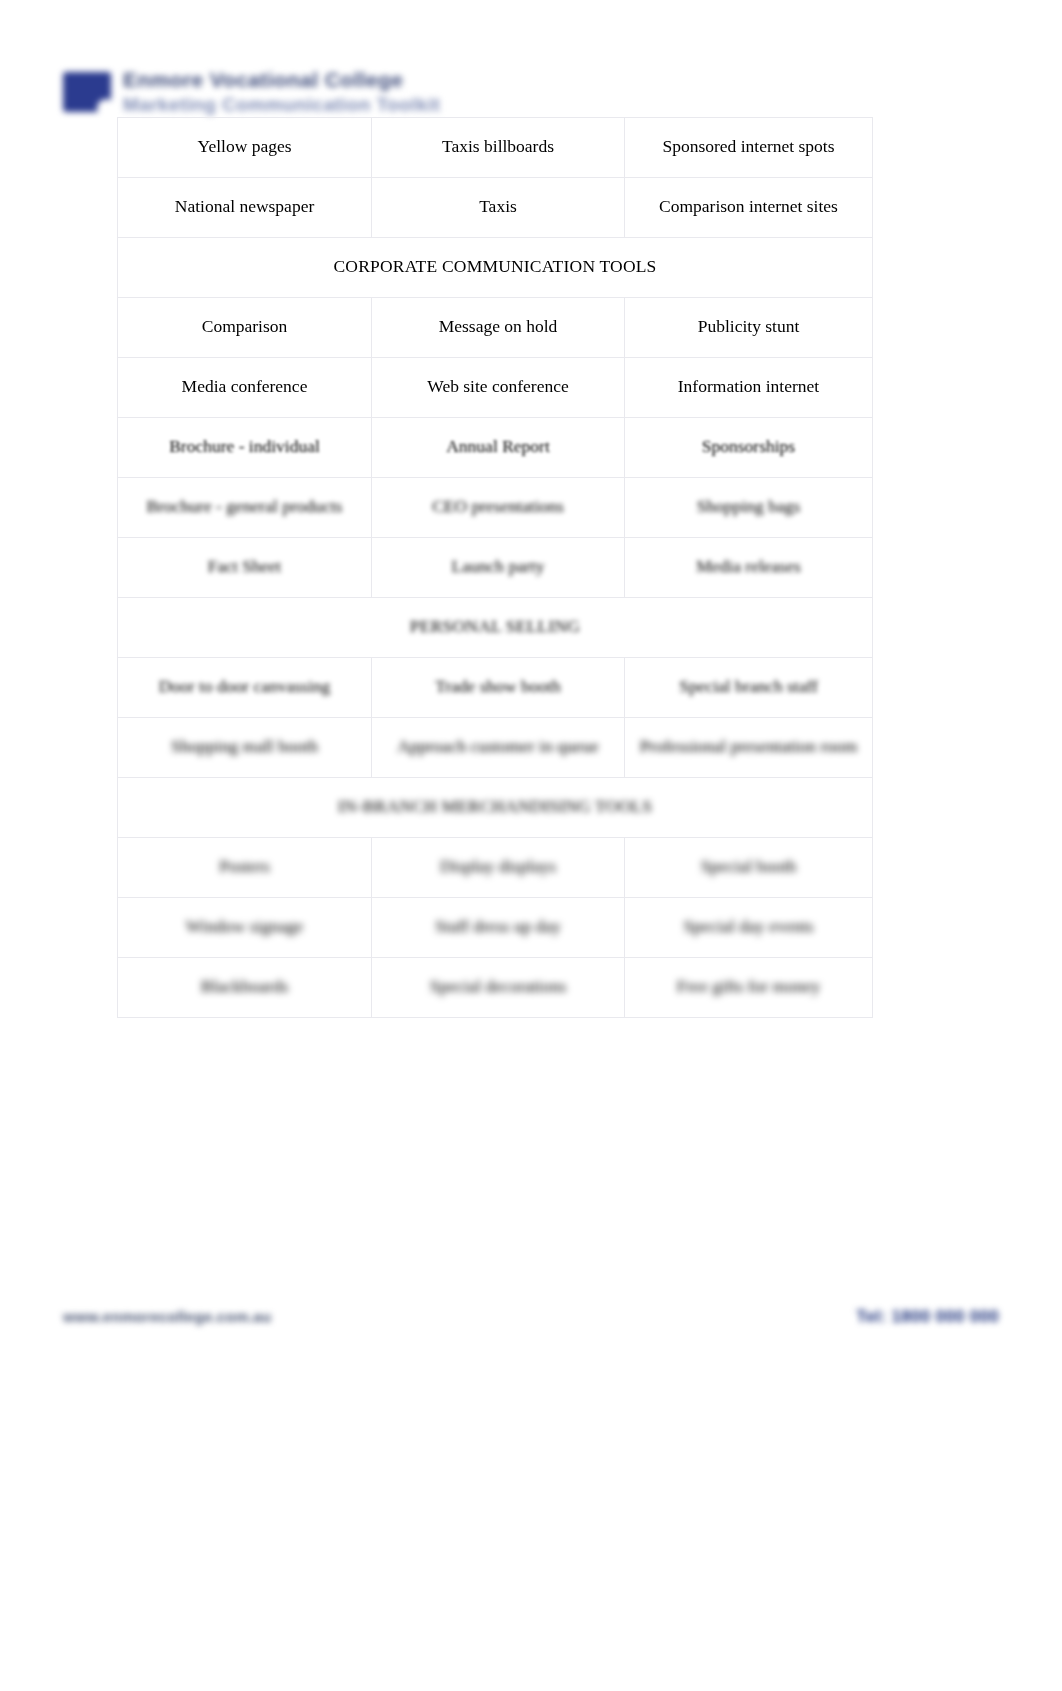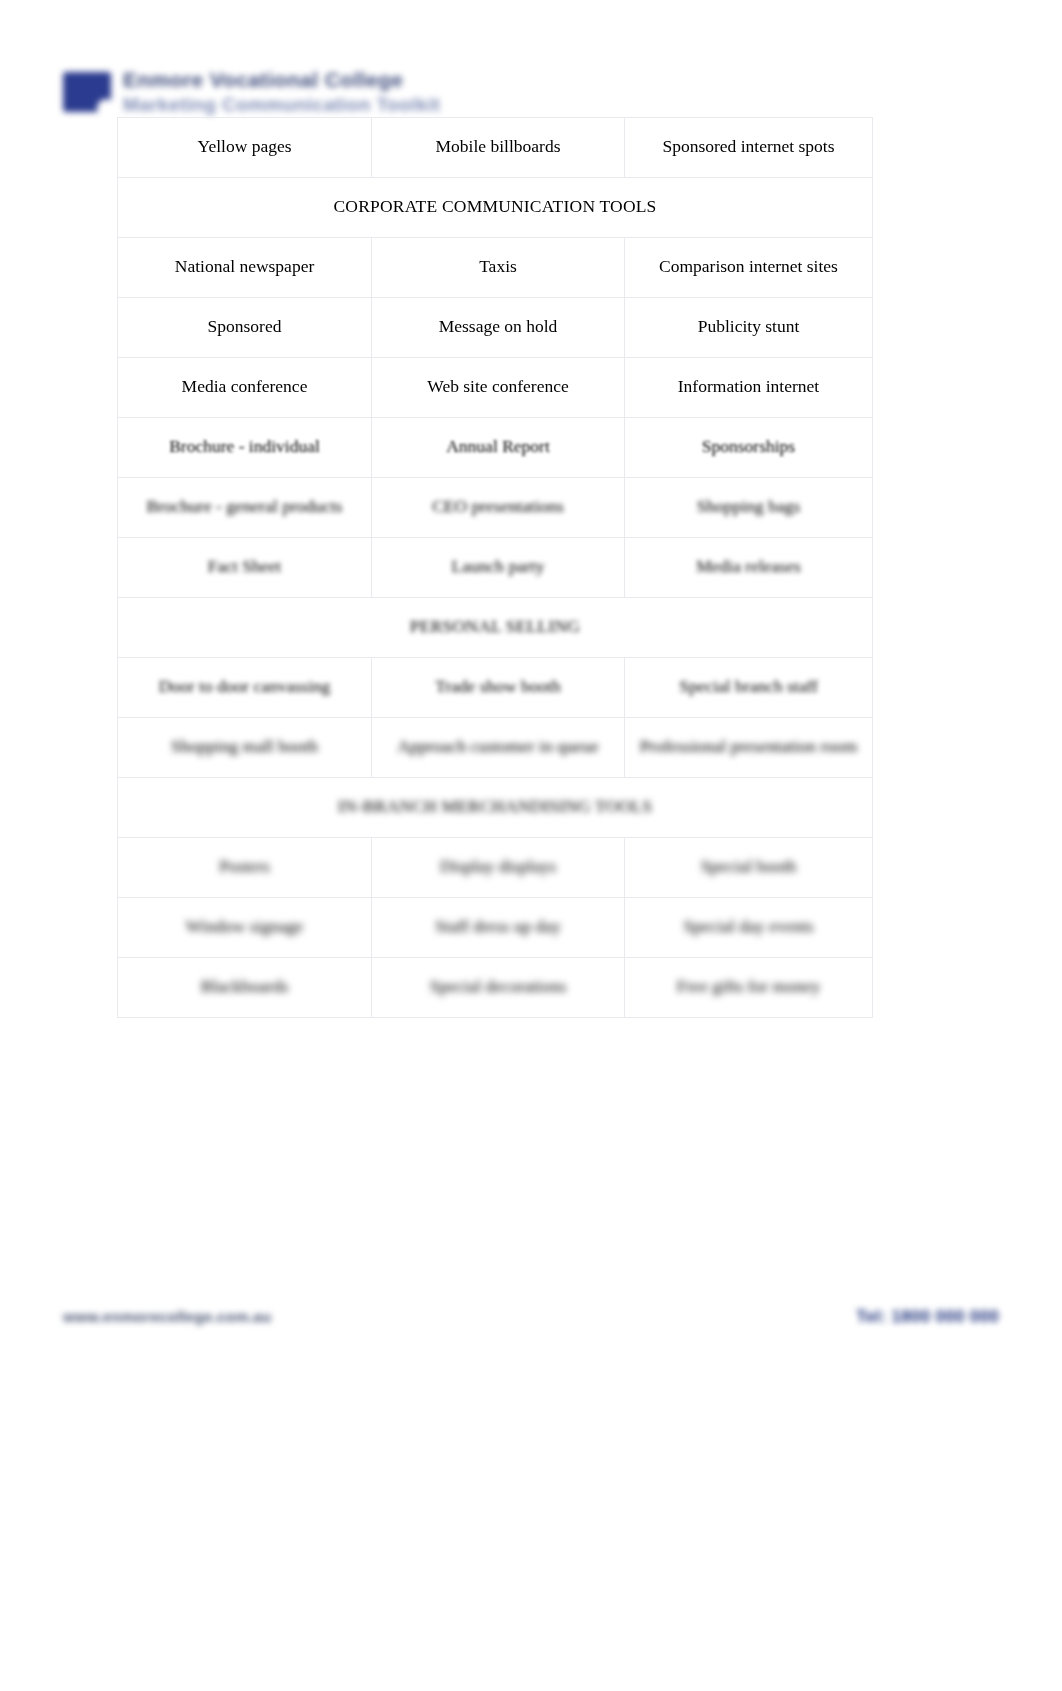--- a/index.html
+++ b/index.html
@@ -157,33 +157,33 @@
       <div class="logo-line1">Enmore Vocational College</div>
       <div class="logo-line2">Marketing Communication Toolkit</div>
     </div>
   </div>
 
   <div class="tbl-wrap">
     <table class="grid">
       <tbody>
           <tr>
             <td class="col-a b0">Yellow pages</td>
-            <td class="col-b b0">Mobile billboards</td>
+            <td class="col-b b0">Taxis billboards</td>
             <td class="col-c b0">Sponsored internet spots</td>
-          </tr>
-          <tr>
-            <td class="section b0" colspan="3">CORPORATE COMMUNICATION TOOLS</td>
           </tr>
           <tr>
             <td class="col-a b0">National newspaper</td>
             <td class="col-b b0">Taxis</td>
             <td class="col-c b0">Comparison internet sites</td>
           </tr>
           <tr>
-            <td class="col-a b0">Sponsored</td>
+            <td class="section b0" colspan="3">CORPORATE COMMUNICATION TOOLS</td>
+          </tr>
+          <tr>
+            <td class="col-a b0">Comparison</td>
             <td class="col-b b0">Message on hold</td>
             <td class="col-c b0">Publicity stunt</td>
           </tr>
           <tr>
             <td class="col-a b1">Media conference</td>
             <td class="col-b b1">Web site conference</td>
             <td class="col-c b1">Information internet</td>
           </tr>
           <tr>
             <td class="col-a b2">Brochure - individual</td>

